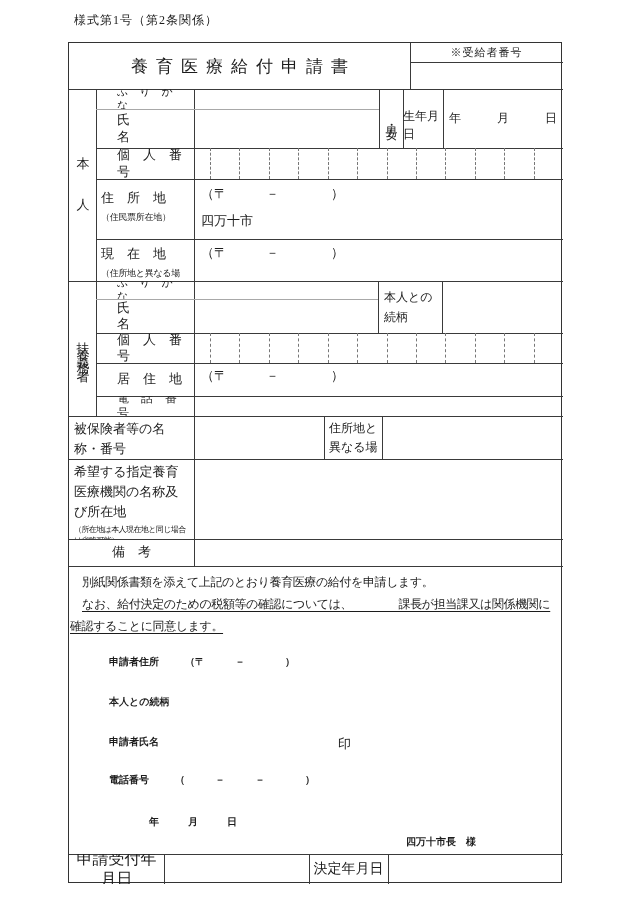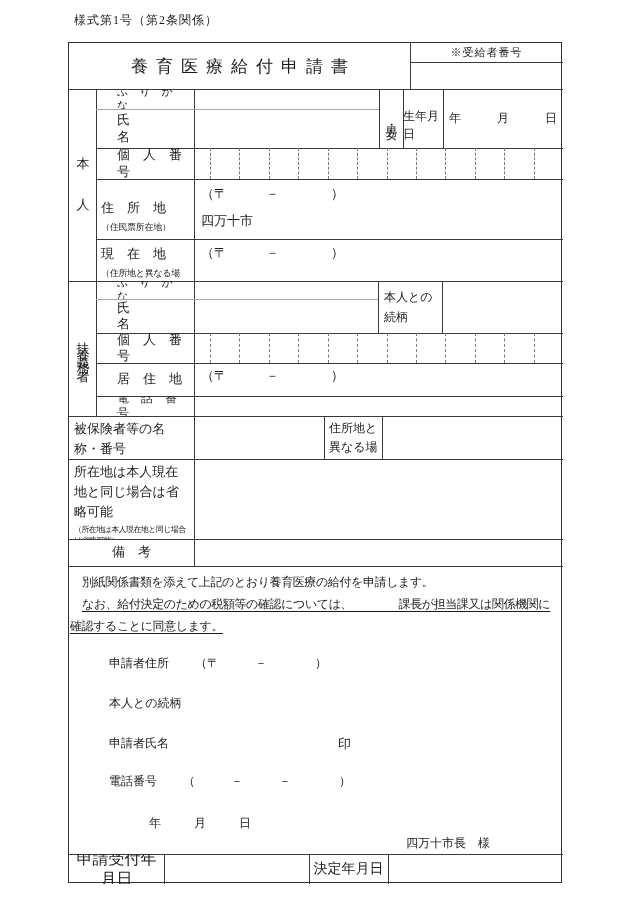--- a/index.html
+++ b/index.html
@@ -30,21 +30,21 @@
   .two-line .main-l{font-size:13px;display:block;}
   .two-line .sub-l{font-size:9px;display:block;margin-top:4px;letter-spacing:-0.3px;}
   .sub-tiny{font-size:8px;letter-spacing:-0.6px;}
   .postal{font-size:13px;}
   .mn-strip{display:flex;align-items:stretch;}
   .mn-pad{width:16px;}
   .mn-cell{flex:1;border-left:1px dashed #777;}
   .wrap-lbl{font-size:13px;line-height:20px;padding:3px 5px;display:block;}
   .decl{position:absolute;font-size:12px;letter-spacing:-0.4px;line-height:22px;}
   .decl-u{text-decoration:underline;text-underline-offset:3px;}
-  .app-row{position:absolute;font-size:12px;display:flex;}
+  .app-row{position:absolute;font-size:10px;display:flex;font-weight:bold;}
   .field{position:absolute;}
   .seal{position:absolute;font-size:13px;}
 </style>
 </head>
 <body>
 
 <div class="page">
 
   <div class="form-code">様式第1号（第2条関係）</div>
 
@@ -108,21 +108,21 @@
         <div class="mn-cell"></div>
         <div class="mn-cell"></div>
       <div class="mn-cell"></div>
         <div class="mn-cell"></div>
         <div class="mn-cell"></div>
       <div class="mn-cell"></div>
         <div class="mn-cell"></div>
         <div class="mn-cell"></div>
     </div>
 
-    <div class="cell two-line" style="left:27px;top:128px;width:98px;height:60px;padding-top:28px;">
+    <div class="cell two-line" style="left:27px;top:136px;width:98px;height:60px;padding-top:10px;">
       <span class="main-l">住　所　地</span>
       <span class="sub-l">（住民票所在地）</span>
     </div>
     <div class="cell" style="left:125px;top:136px;width:369px;height:60px;padding:6px 0 0 7px;">
       <div class="postal">（〒　　　－　　　　）</div>
       <div class="postal" style="margin-top:9px;">四万十市</div>
     </div>
 
     <div class="cell two-line" style="left:27px;top:196px;width:98px;height:42px;padding-top:6px;">
       <span class="main-l">現　在　地</span>
@@ -167,21 +167,21 @@
 
     <div class="cell lbl" style="left:27px;top:353px;width:98px;height:20px;font-size:12px;">電　話　番　号</div>
     <div class="field" style="left:125px;top:353px;width:369px;height:20px;"></div>
 
     <div class="cell wrap-lbl" style="left:0;top:373px;width:125px;height:43px;">被保険者等の名称・番号</div>
     <div class="field" style="left:125px;top:373px;width:130px;height:43px;"></div>
     <div class="cell" style="left:255px;top:373px;width:58px;height:43px;font-size:12px;line-height:19px;padding:3px 0 0 5px;">住所地と異なる場合</div>
     <div class="field" style="left:313px;top:373px;width:181px;height:43px;"></div>
 
     <div class="cell" style="left:0;top:416px;width:125px;height:80px;padding:3px 5px 0 5px;">
-      <span class="wrap-lbl" style="padding:0;">所在地は本人現在地と同じ場合は省略可能</span>
+      <span class="wrap-lbl" style="padding:0;">希望する指定養育医療機関の名称及び所在地</span>
       <span class="sub-tiny" style="display:block;margin-top:2px;">（所在地は本人現在地と同じ場合は省略可能）</span>
     </div>
     <div class="field" style="left:125px;top:416px;width:369px;height:80px;"></div>
 
     <div class="cell lbl ctr" style="left:0;top:496px;width:125px;height:27px;">備　考</div>
     <div class="field" style="left:125px;top:496px;width:369px;height:27px;"></div>
 
     <div class="decl decl-u" style="left:1px;top:550px;width:491px;text-indent:12px;">なお、給付決定のための税額等の確認については、　　　　課長が担当課又は関係機関に確認することに同意します。</div>
     <div class="decl" style="left:13px;top:528px;width:478px;">別紙関係書類を添えて上記のとおり養育医療の給付を申請します。</div>
 

